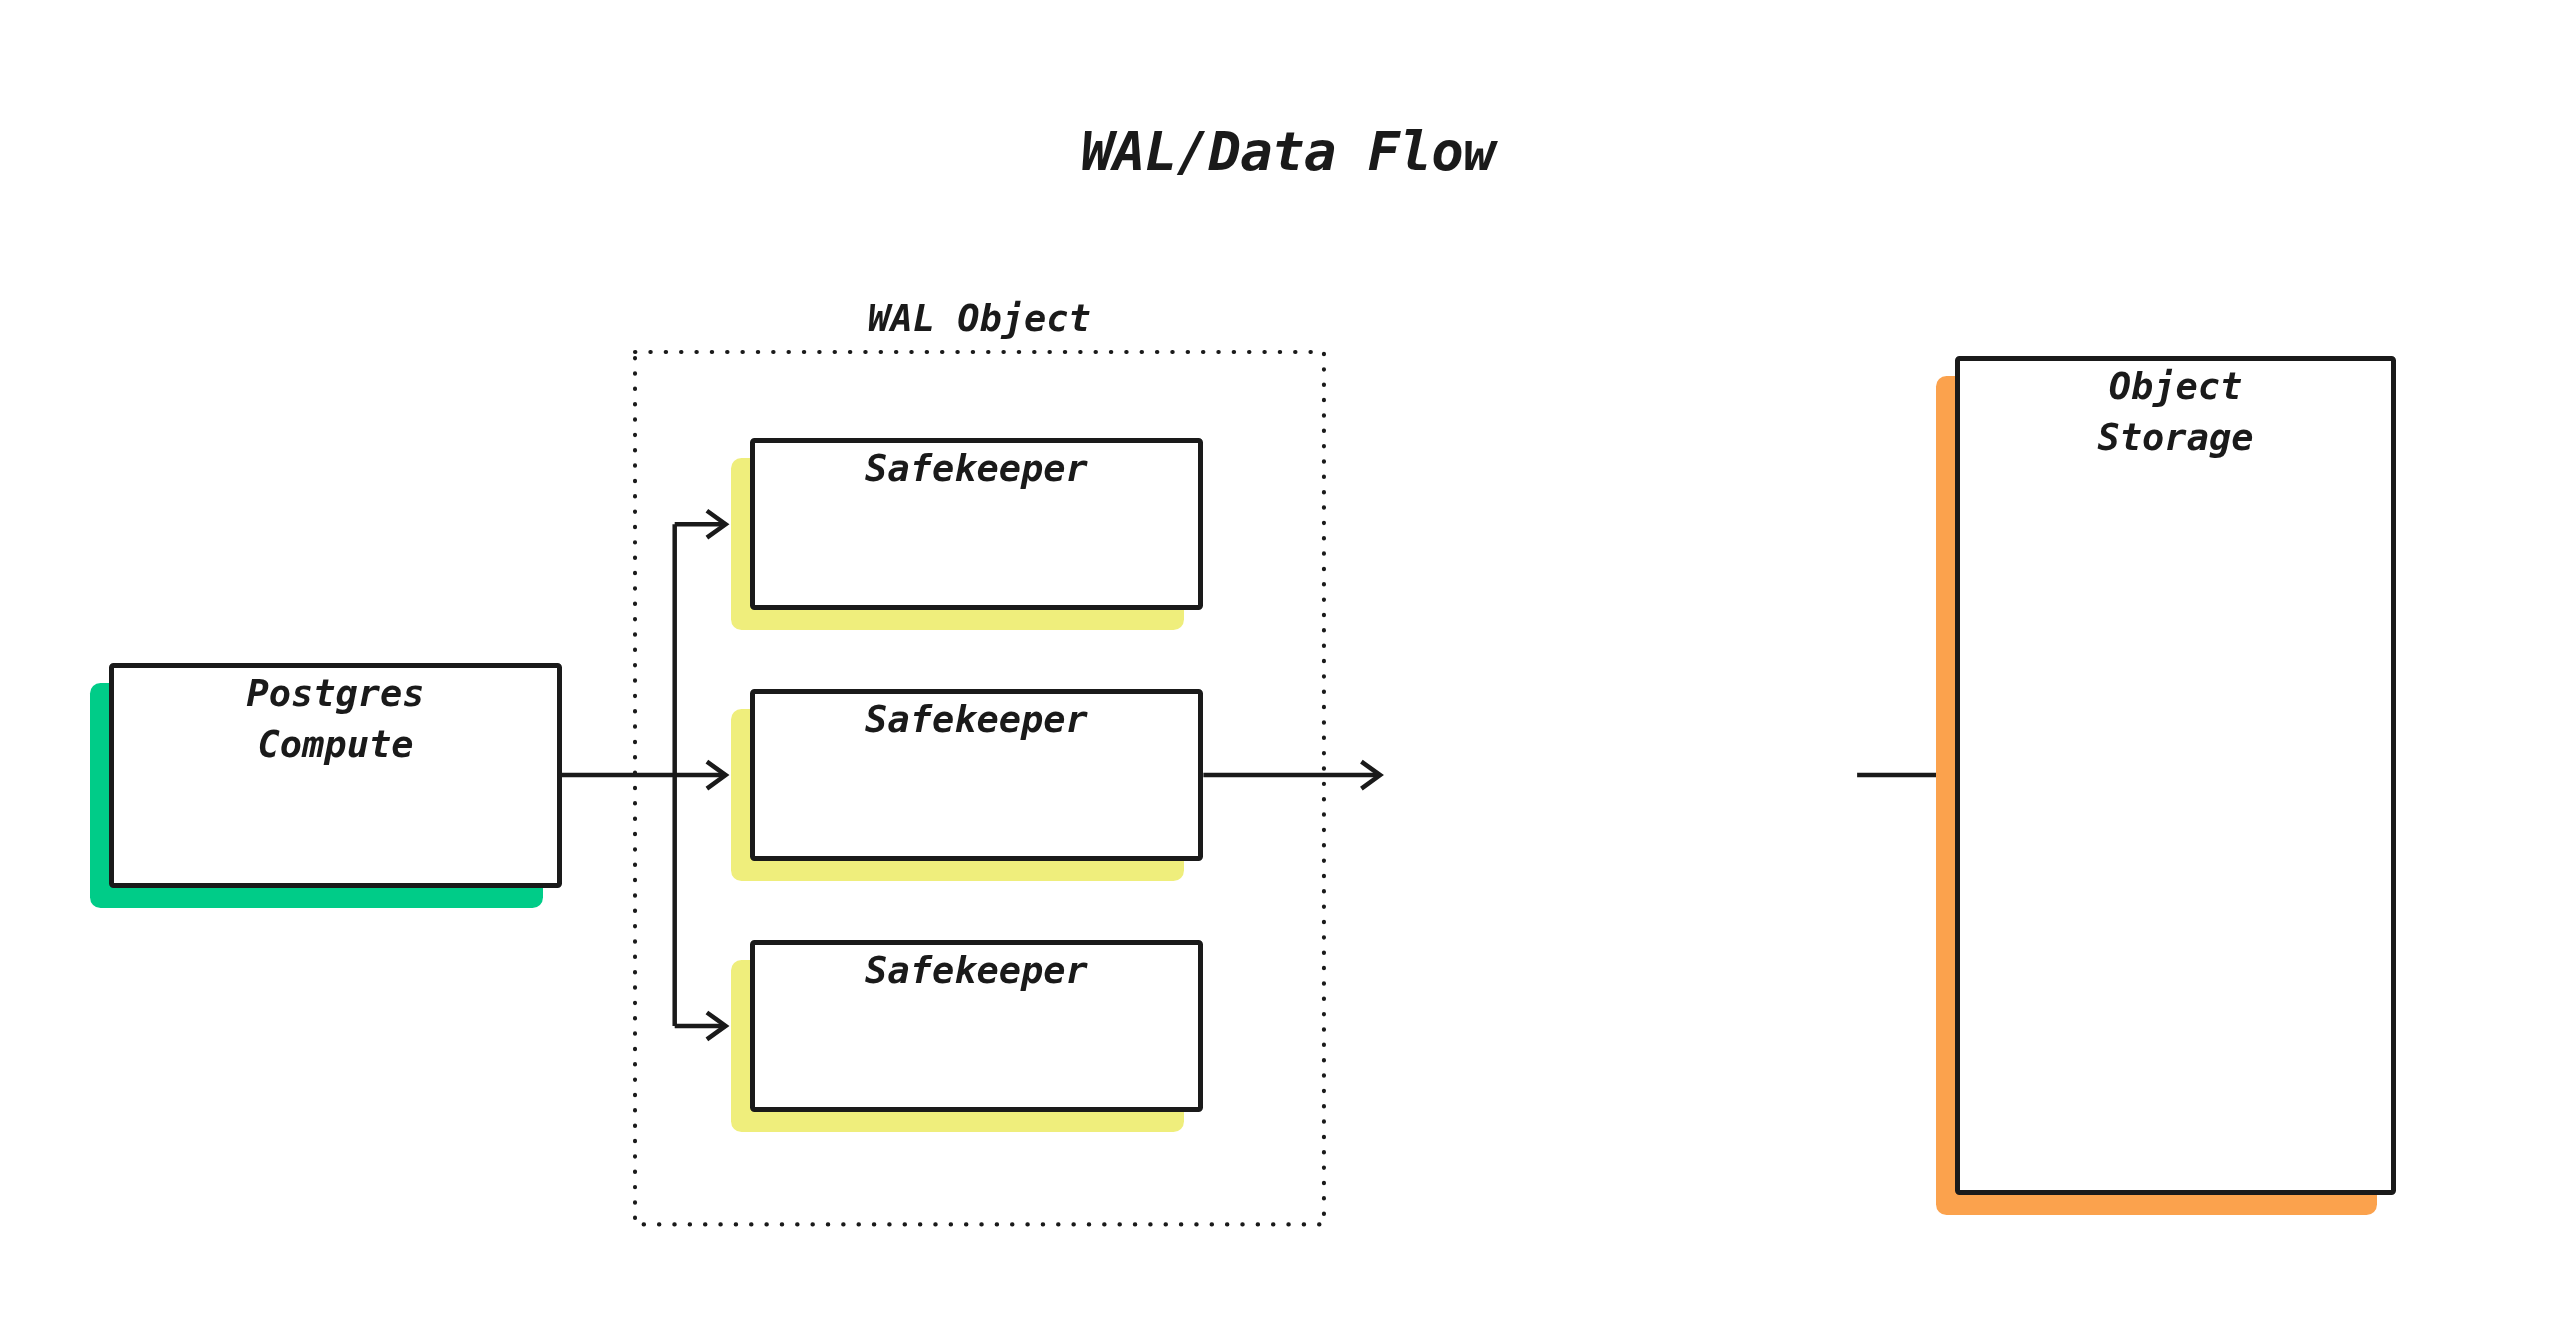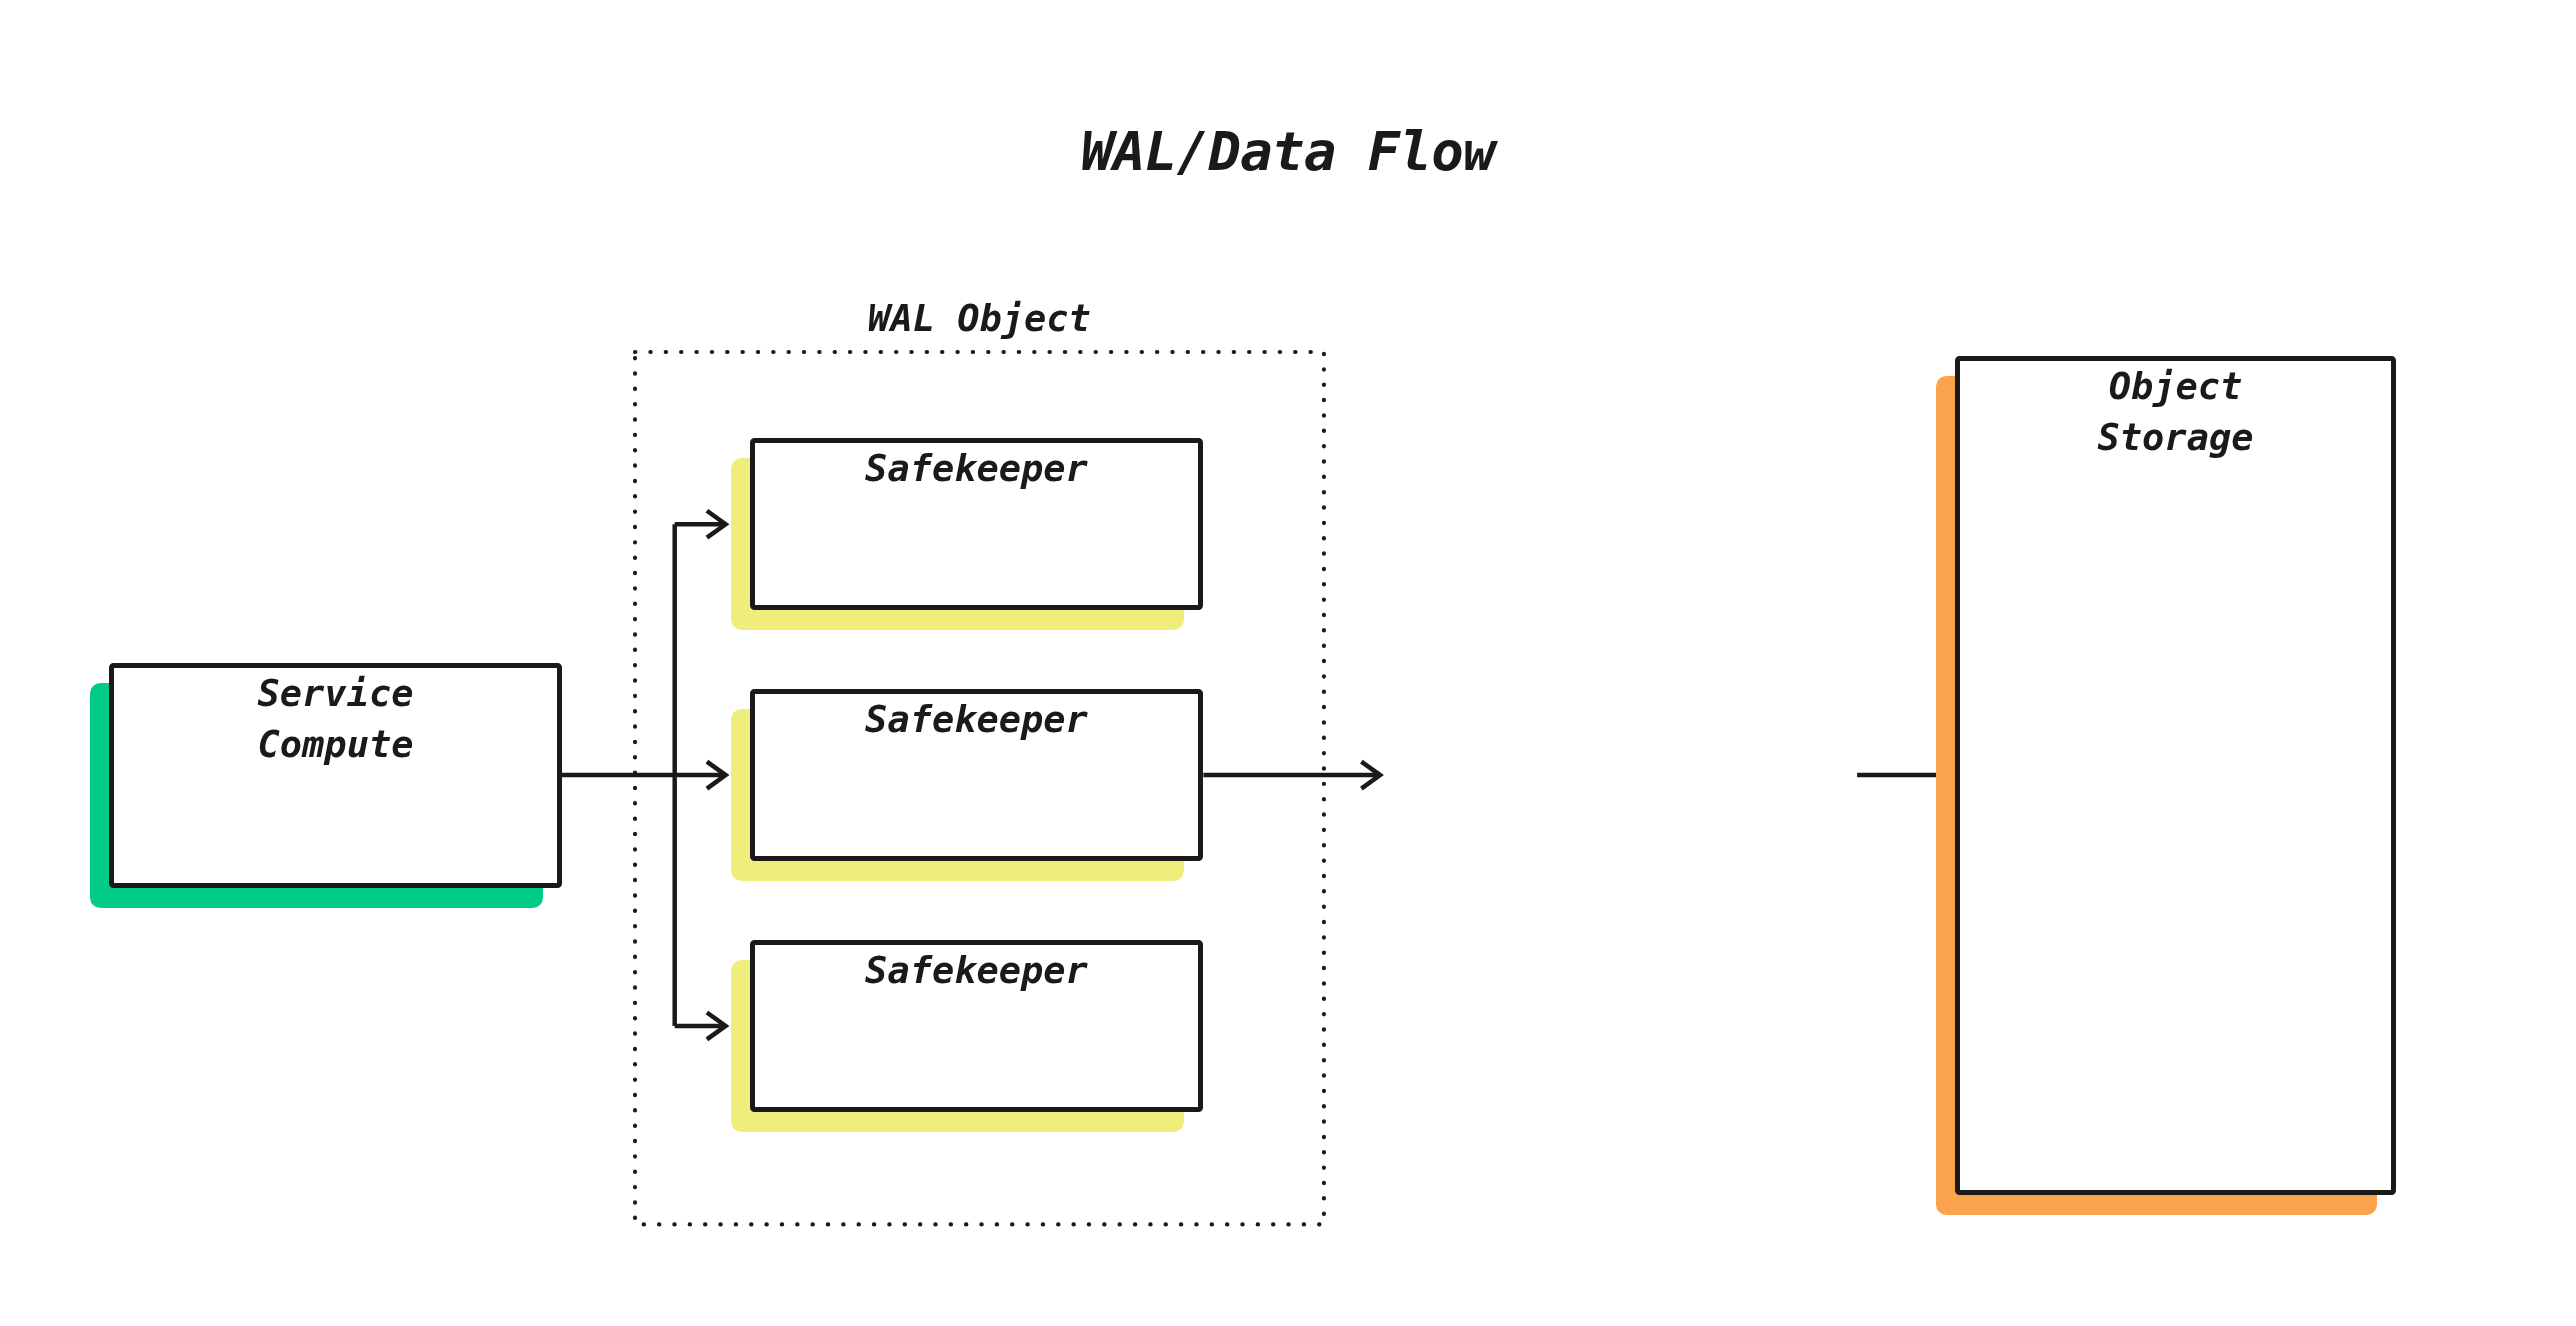--- a/index.html
+++ b/index.html
@@ -125,21 +125,21 @@
       <path class="line" d="M2480 1035 H2695"></path>
       <path class="head" d="M2673 1017 L2698 1035 L2673 1053"></path>
     </g>
   </svg>
 
   <div class="group-label">WAL Object</div>
 
   <div class="node n-postgres">
     <div class="shadow" style="background: rgb(0, 204, 136);"></div>
     <div class="box">
-      <span class="label">Service
+      <span class="label">Postgres
 Compute</span>
     </div>
   </div>
 
   <div class="node n-sk1">
     <div class="shadow" style="background: rgb(239, 238, 124);"></div>
     <div class="box">
       <span class="label">Safekeeper</span>
     </div>
   </div>

